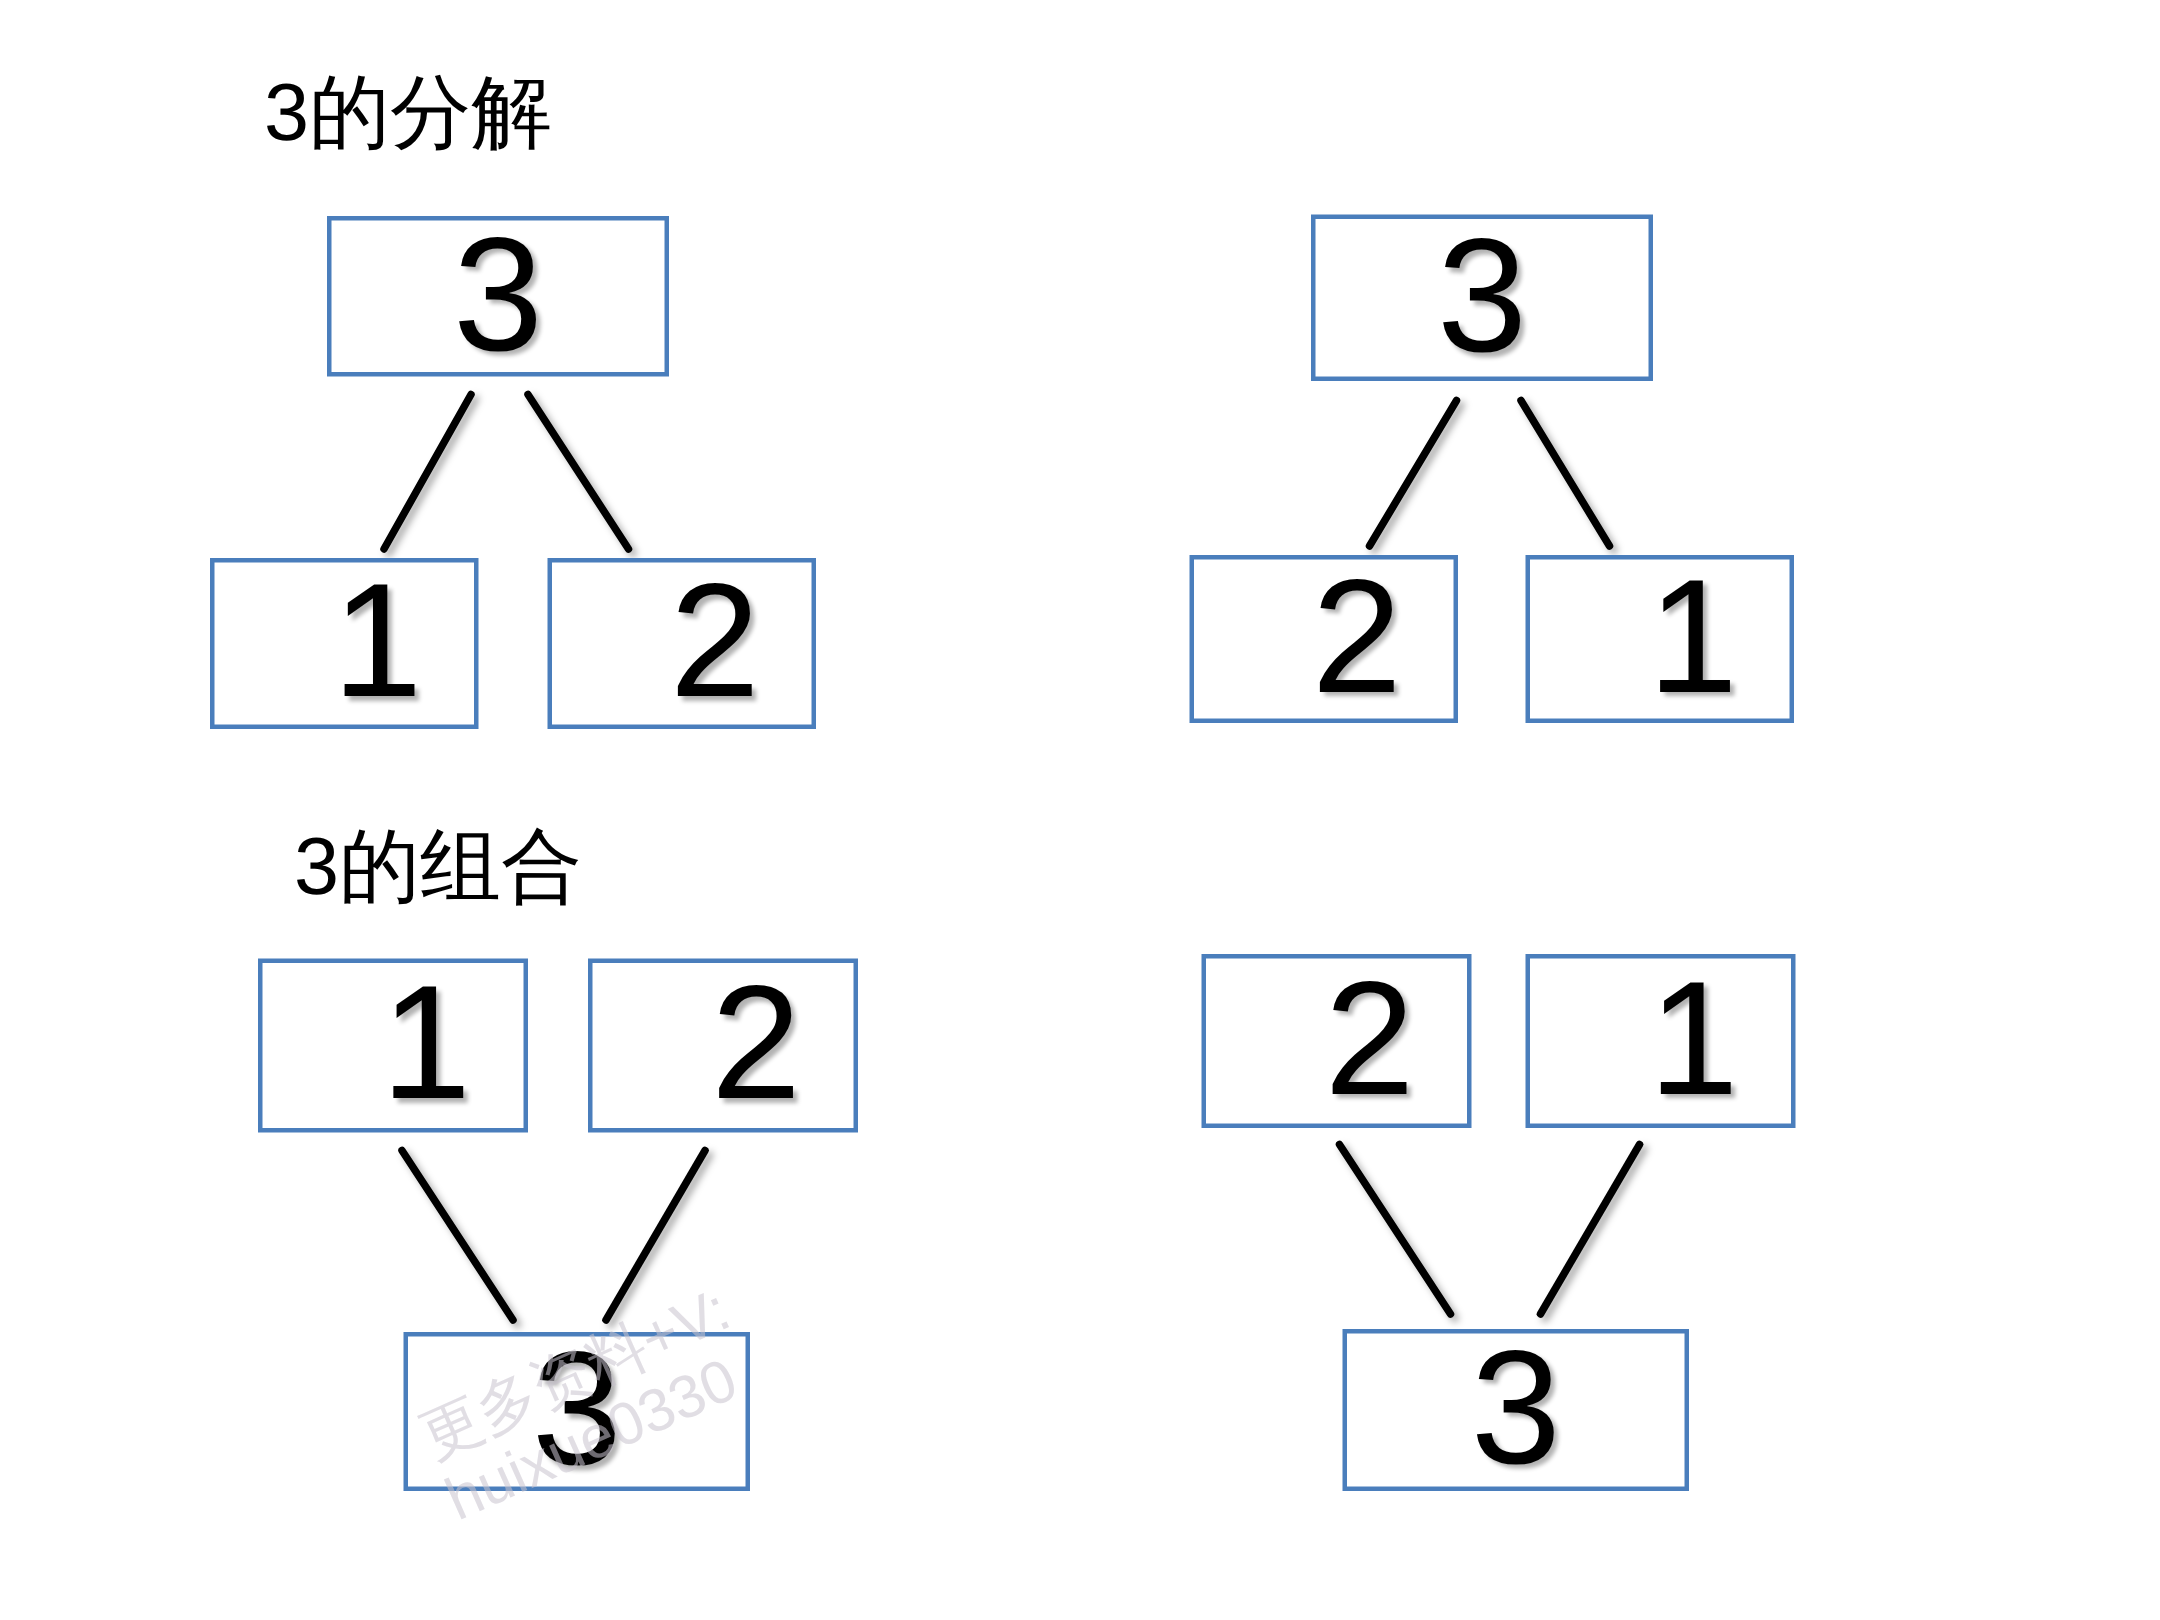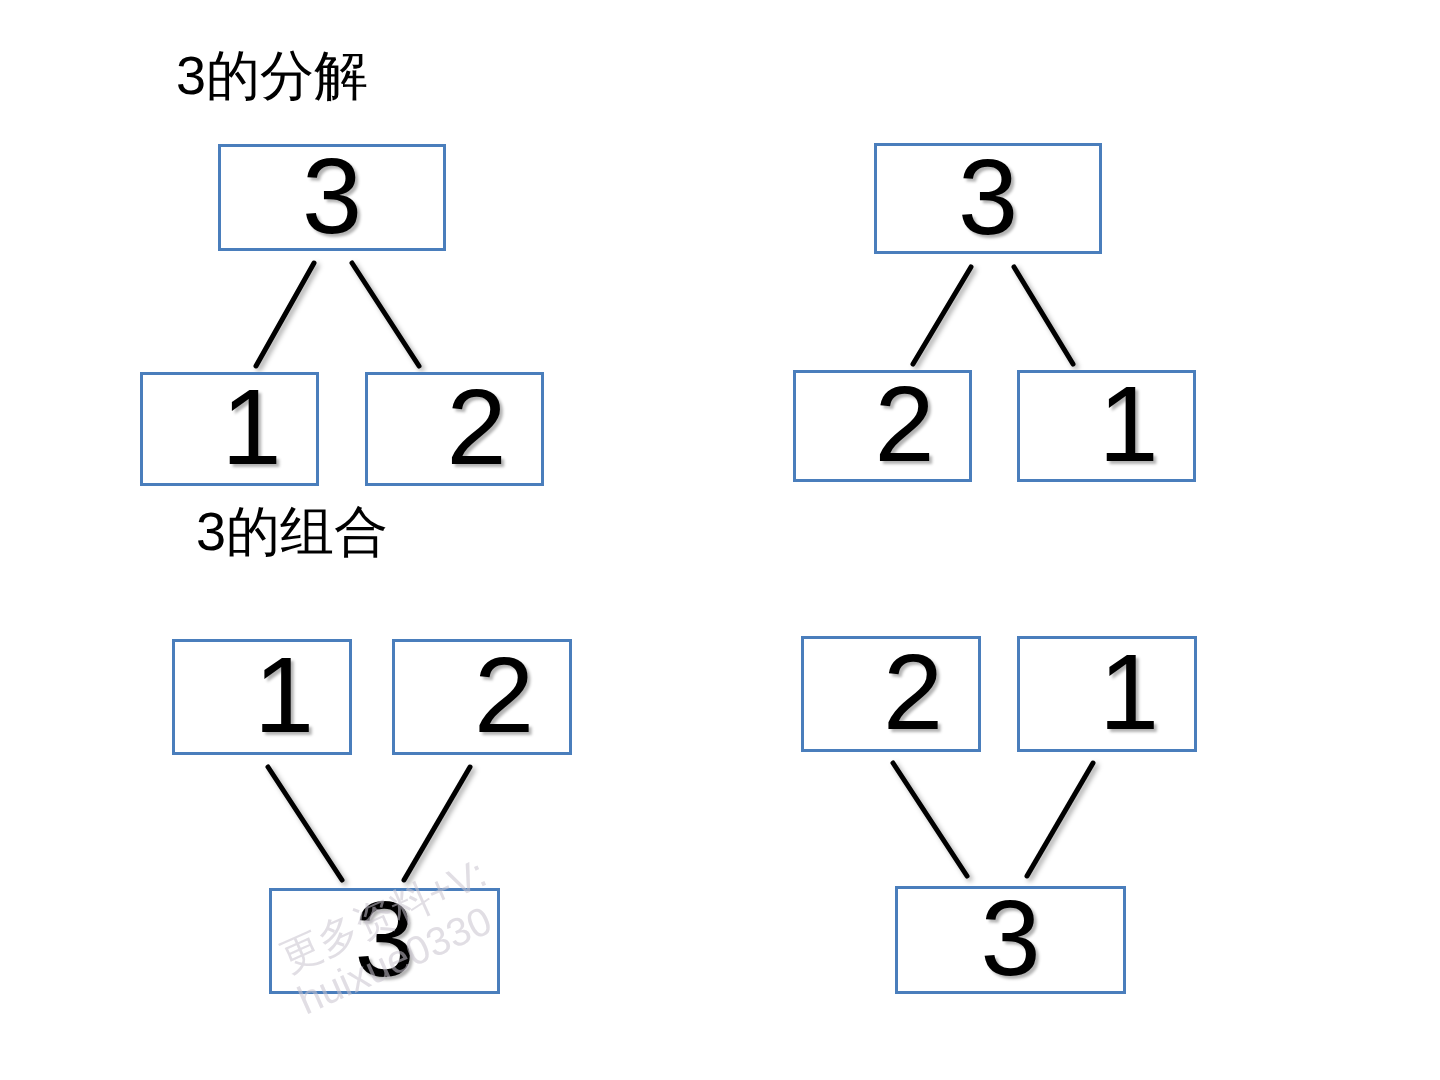--- a/index.html
+++ b/index.html
@@ -132,21 +132,21 @@
   </div>
 
   <div class="nbox shift-r" style="left:793px; top:370px; width:179px; height:112px;">
     <span class="num">2</span>
   </div>
 
   <div class="nbox shift-r" style="left:1017px; top:370px; width:179px; height:112px;">
     <span class="num">1</span>
   </div>
 
-  <div class="title" style="left:196px; top:504px;">3的组合</div>
+  <div class="title" style="left:196px; top:551px;">3的组合</div>
 
   <div class="nbox shift-r" style="left:172px; top:639px; width:180px; height:116px;">
     <span class="num">1</span>
   </div>
 
   <div class="nbox shift-r" style="left:392px; top:639px; width:180px; height:116px;">
     <span class="num">2</span>
   </div>
 
   <div class="nbox shift-c" style="left:269px; top:888px; width:231px; height:106px;">

